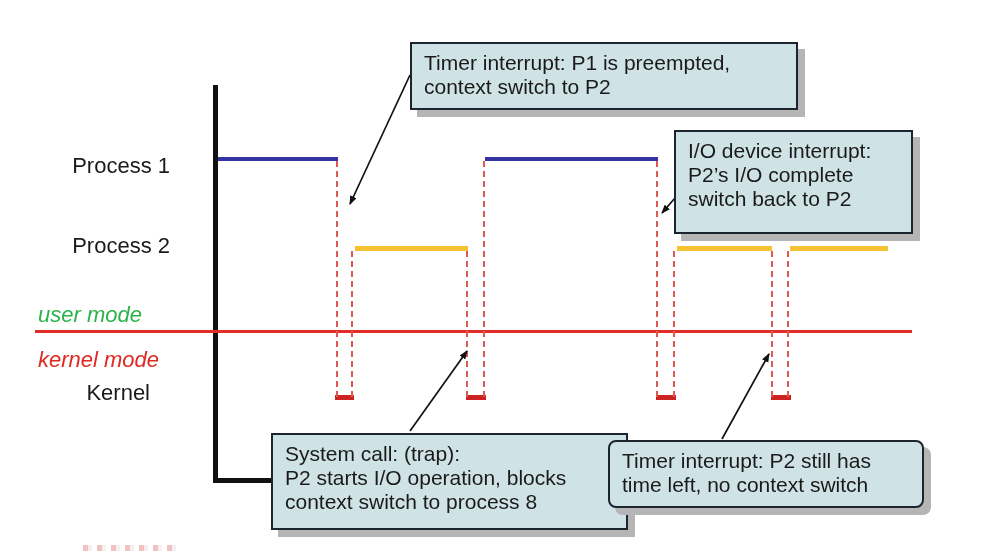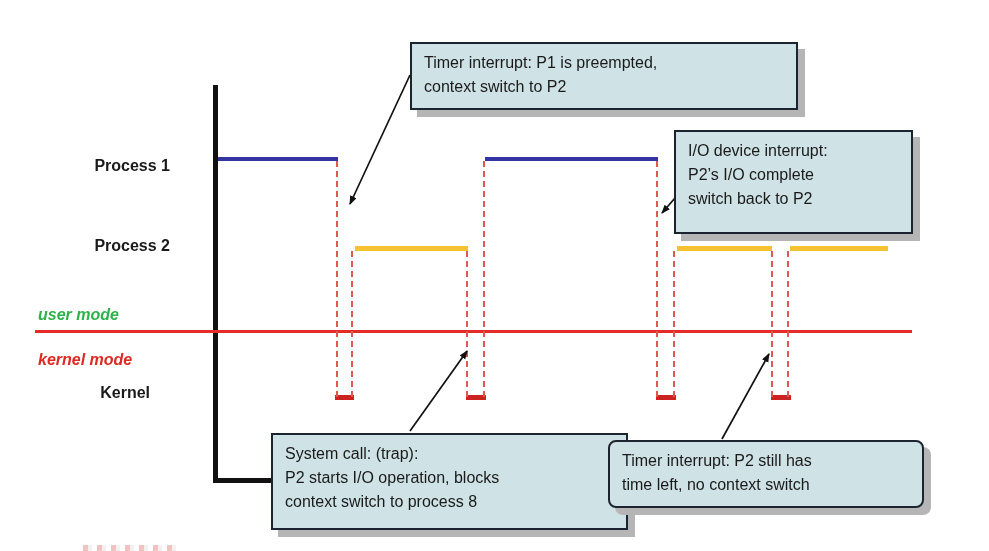--- a/index.html
+++ b/index.html
@@ -1,20 +1,20 @@
 <!DOCTYPE html>
 <html style="--process1: #3333a2; --process2: #f5c331; --kernel-seg: #cc2222; --dash-red: #dd5a52; --mode-line: #e52b26; --user-mode-text: #2eb34a; --kernel-mode-text: #dd2a22; --axis: #111111; --callout-fill: #cfe2e5; --callout-border: #1c2430; --callout-shadow: #b5b5b5; --arrow: #111111; --text: #1a1a1a;"><head>
 <meta charset="utf-8">
 <style>
   html,body{margin:0;padding:0;background:#ffffff;}
   .canvas{
     position:relative;width:989px;height:551px;background:#fff;overflow:hidden;
     font-family:"Liberation Sans", sans-serif;color:var(--text,#1a1a1a);
   }
-  .lbl{position:absolute;font-size:16px;line-height:28px;white-space:nowrap;font-weight:bold;}
+  .lbl{position:absolute;font-size:22px;line-height:28px;white-space:nowrap;}
   .lbl.right{text-align:right;}
   .lbl.italic{font-style:italic;}
   .lbl.green{color:var(--user-mode-text,#2eb34a);}
   .lbl.red{color:var(--kernel-mode-text,#dd2a22);}
 
   .axis-v{position:absolute;left:213px;top:85px;width:5px;height:398px;background:var(--axis,#111);}
   .axis-h{position:absolute;left:213px;top:478px;width:420px;height:5px;background:var(--axis,#111);}
   .mode-line{position:absolute;left:35px;top:330px;width:877px;height:3px;background:var(--mode-line,#e52b26);}
 
   .seg{position:absolute;}
@@ -23,21 +23,21 @@
   .seg.k{height:5px;background:var(--kernel-seg,#cc2222);}
   .seg.dash{width:0;border-left:2px dashed var(--dash-red,#dd5a52);}
 
   .arrows{position:absolute;left:0;top:0;pointer-events:none;}
   .arrows line{stroke:var(--arrow,#111);stroke-width:1.7;}
 
   .callout{
     position:absolute;box-sizing:border-box;background:var(--callout-fill,#cfe2e5);
     border:2px solid var(--callout-border,#1c2430);
     box-shadow:7px 7px 0 var(--callout-shadow,#b5b5b5);
-    padding:7px 10px 0 12px;font-size:16px;line-height:24px;color:var(--text,#1a1a1a);
+    padding:7px 10px 0 12px;font-size:21px;line-height:24px;color:var(--text,#1a1a1a);
     white-space:nowrap;
   }
   .artifact{
     position:absolute;left:83px;top:545px;width:95px;height:6px;opacity:.55;
     background:repeating-linear-gradient(90deg, rgba(210,70,70,.6) 0 5px, rgba(180,150,150,.25) 5px 9px, rgba(210,70,70,0) 9px 14px);
   }
 </style>
 </head>
 <body>
 

